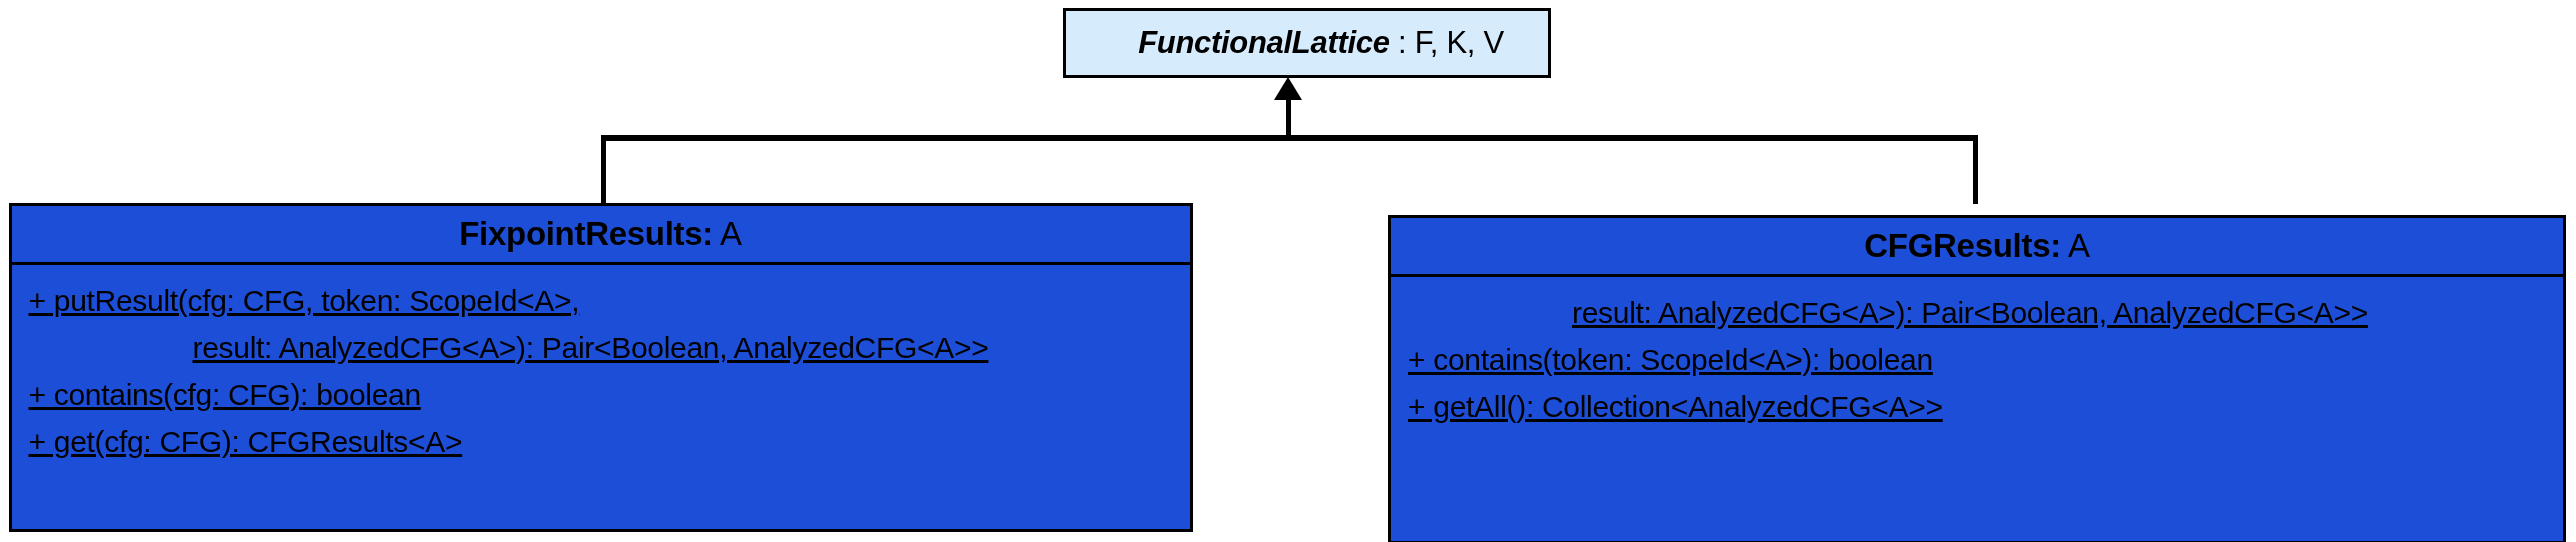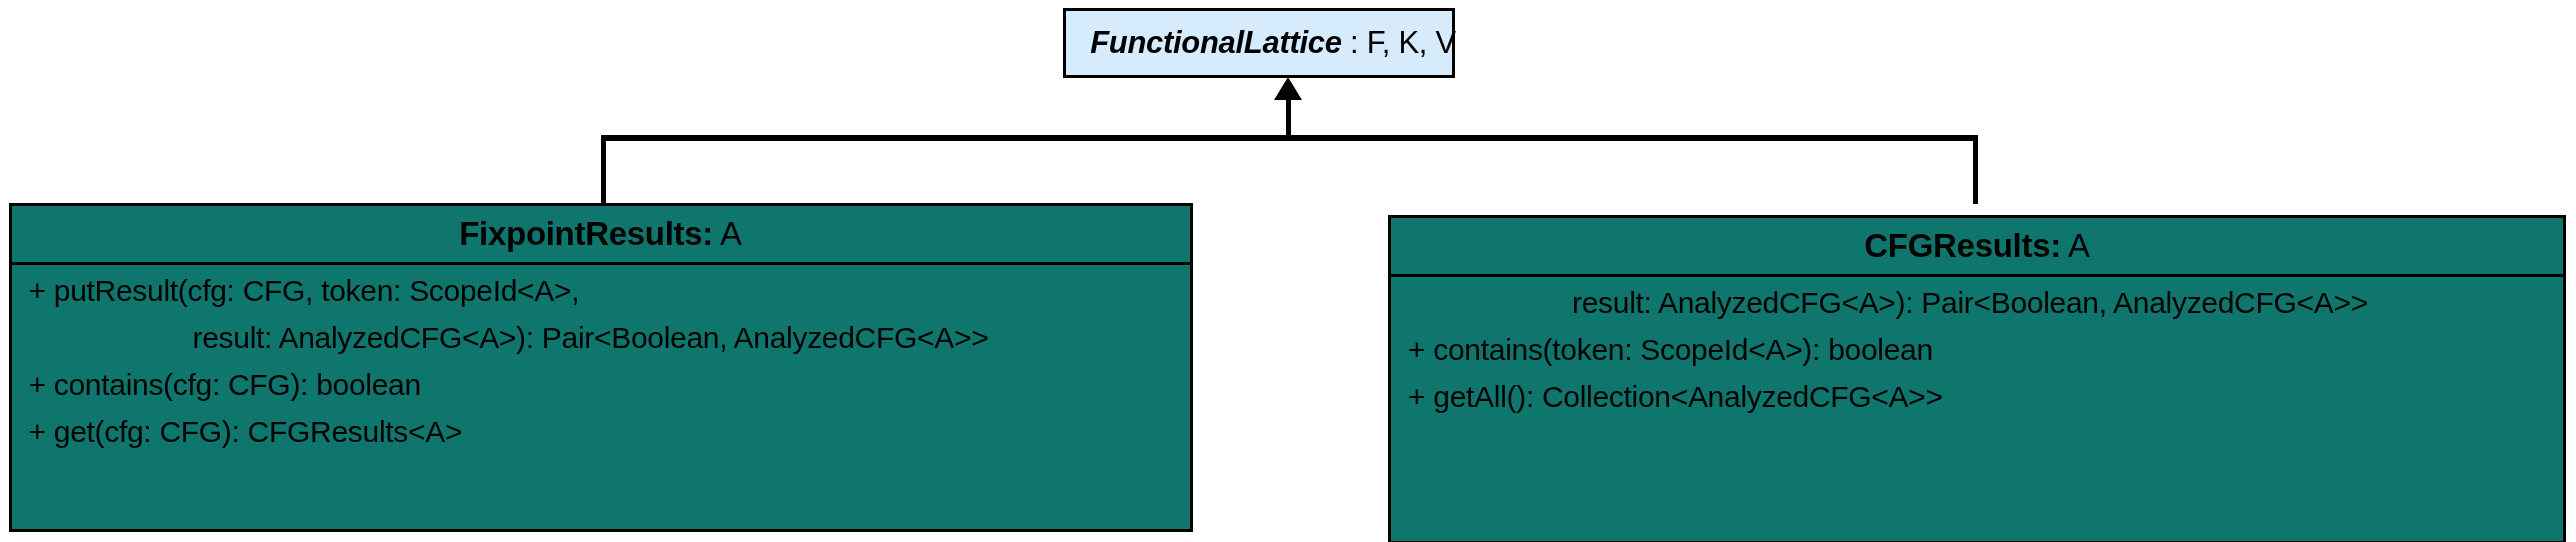--- a/index.html
+++ b/index.html
@@ -15,21 +15,21 @@
     font-family: "Liberation Sans", sans-serif;
     color: #000000;
     overflow: hidden;
   }
 
   
   .parent-box {
     position: absolute;
     left: 1063px;
     top: 7.8px;
-    width: 392px;
+    width: 488px;
     height: 70px;
     box-sizing: border-box;
     background: #d6ebfc;
     border: 3.9px solid #000000;
     display: flex;
     align-items: center;
     justify-content: center;
     font-size: 31px;
     letter-spacing: -0.3px;
     white-space: pre;
@@ -63,21 +63,21 @@
   .h-bar       { left: 601px;  top: 135px; width: 1376px; height: 5.9px;   }
   .drop-left   { left: 601px;  top: 135px; width: 4.6px;    height: 69px; }
   .drop-right  { left: 1973px; top: 135px; width: 4.6px;    height: 69px; }
 
   
   .class-box {
     position: absolute;
     top: 203px;
     height: 329px;
     box-sizing: border-box;
-    background: #0f766e;
+    background: #1d4ed8;
     border: 3.9px solid #000000;
   }
   .class-box.left  { left: 8.5px;   width: 1184px; }
   .class-box.right { left: 1388px; width: 1178px; margin-top: 12px; }
 
   .class-header {
     height: 56px;
     border-bottom: 3.9px solid #000000;
     display: flex;
     align-items: center;
@@ -88,23 +88,24 @@
   }
   .class-name {
     font-weight: bold;
     white-space: pre;
   }
   .class-suffix {
     white-space: pre;
   }
 
   .class-body {
-    padding: 2px 0 0 17px;
+    padding: 12px 0 0 17px;
     font-size: 30px;
     letter-spacing: -0.3px;
+    text-decoration: underline;
   }
   .method-line {
     line-height: 47px;
     white-space: pre;
   }
   .method-line.cont {
     padding-left: 164px;
   }
 </style>
 </head>

